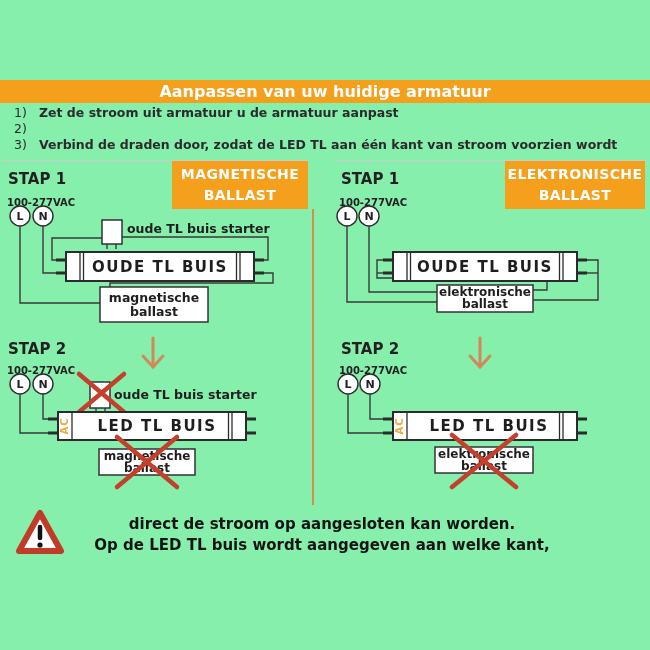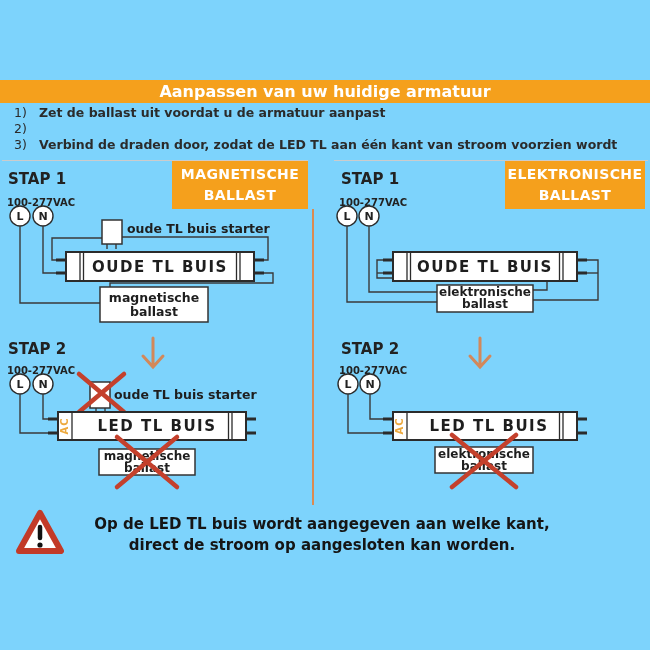--- a/index.html
+++ b/index.html
@@ -1,16 +1,16 @@
 <!DOCTYPE html>
 <html><head>
 <meta charset="utf-8">
 <style>
   html,body{margin:0;padding:0;background:#fff;}
-  #stage{position:relative;width:650px;height:650px;background:#7dd3fc;overflow:hidden;
+  #stage{position:relative;width:650px;height:650px;background:#86efac;overflow:hidden;
          font-family:"DejaVu Sans","Liberation Sans",sans-serif;}
   .header-bar{position:absolute;left:0;top:80px;width:650px;height:23px;background:#F5A01C;
               color:#fff;font-weight:bold;font-size:16px;text-align:center;line-height:23px;}
   .steps{position:absolute;left:14px;top:106px;width:630px;}
   .step{display:flex;margin-bottom:3px;font-size:12.5px;color:#2b2b2b;line-height:13px;}
   .step .num{width:25px;font-weight:400;flex:none;}
   .step .txt{font-weight:700;}
   .badge{position:absolute;background:#F5A01C;color:#fff;font-weight:bold;font-size:14px;
          text-align:center;letter-spacing:.4px;line-height:21px;padding-top:3px;box-sizing:border-box;}
   .badge-left{left:172px;top:161px;width:136px;height:48px;}
@@ -44,21 +44,21 @@
 </head>
 <body>
 
 <div id="stage">
 
   <div class="header-bar">Aanpassen van uw huidige armatuur</div>
 
   <div class="steps">
     <div class="step">
       <span class="num">1)</span>
-      <span class="txt">Zet de ballast uit voordat u de armatuur aanpast</span>
+      <span class="txt">Zet de stroom uit armatuur u de armatuur aanpast</span>
     </div>
     <div class="step">
       <span class="num">2)</span>
     </div>
     <div class="step">
       <span class="num">3)</span>
       <span class="txt">Verbind de draden door, zodat de LED TL aan één kant van stroom voorzien wordt</span>
     </div>
   </div>
 
@@ -174,17 +174,17 @@
     <text class="lbl-ballast-s" x="151" y="140">ballast</text>
     <path class="redx" d="M119,105 L183,157 M183,105 L119,157"></path>
   </svg>
 
   <svg class="diagram" style="left:16px;top:508px" width="48" height="50" viewBox="0 0 48 50">
     <path d="M24,5 L45,43 L3,43 Z" fill="#ffffff" stroke="#C23A28" stroke-width="6" stroke-linejoin="round"></path>
     <path d="M24,19 V30" stroke="#111" stroke-width="4.5" stroke-linecap="round" fill="none"></path>
     <circle cx="24" cy="37" r="2.6" fill="#111"></circle>
   </svg>
   <div class="warn-text">
+    <div>direct de stroom op aangesloten kan worden.</div>
     <div>Op de LED TL buis wordt aangegeven aan welke kant,</div>
-    <div>direct de stroom op aangesloten kan worden.</div>
   </div>
 
 </div>
 
 </body></html>

